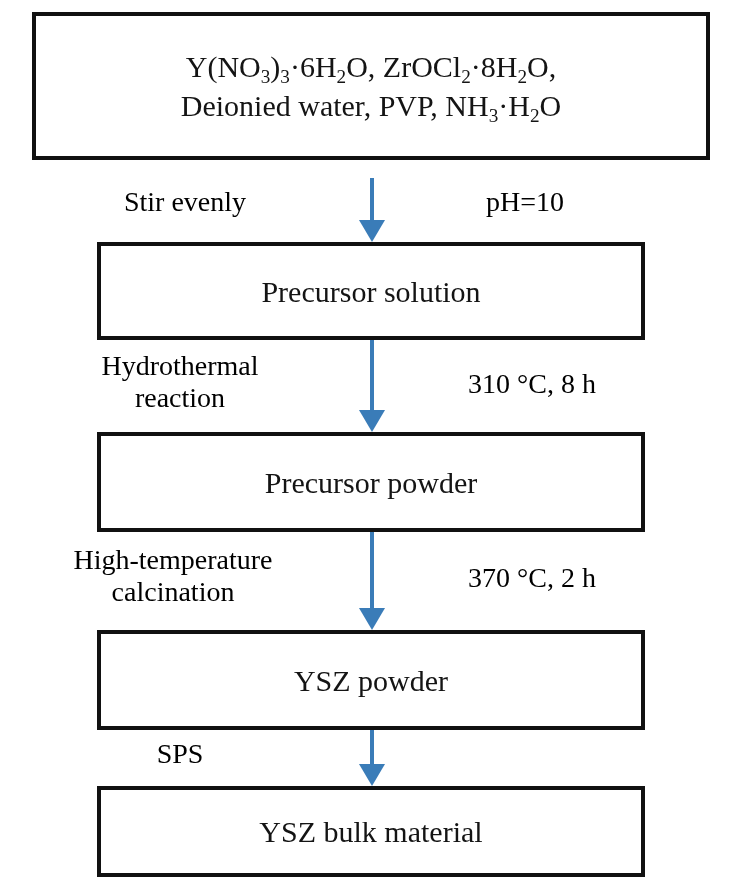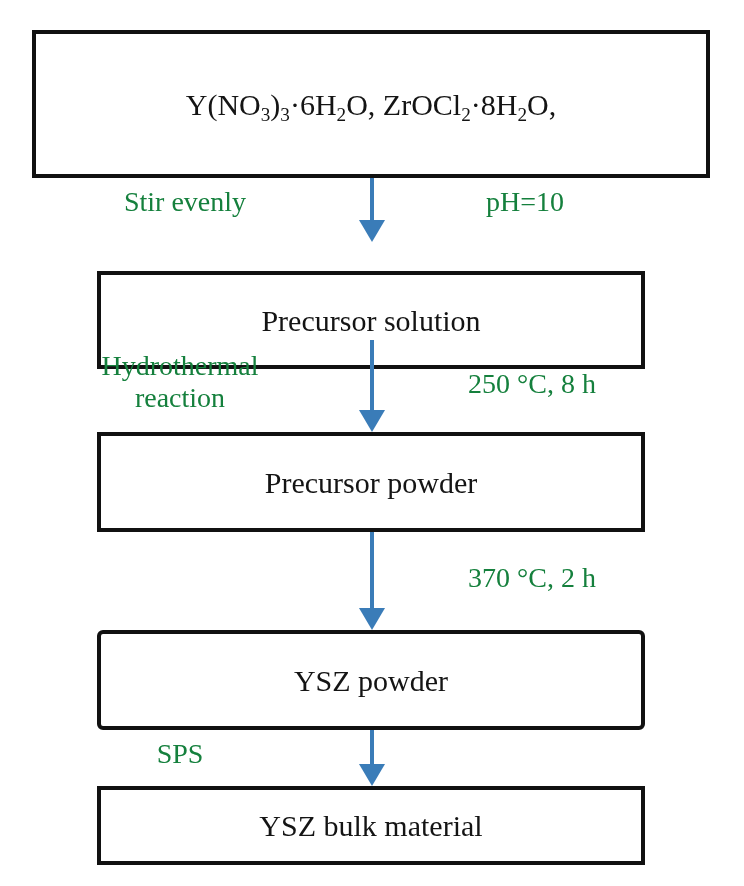--- a/index.html
+++ b/index.html
@@ -35,54 +35,52 @@
     text-align: center;
   }
   .node .node-line {
     display: block;
     white-space: nowrap;
     line-height: 1.30;
   }
 
   #node-reagents {
     left: 32px;
-    top: 30px;
+    top: 12px;
     width: 678px;
     height: 148px;
     font-size: 30px;
   }
   #node-precursor-solution {
     left: 97px;
     top: 242px;
     width: 548px;
     height: 98px;
     font-size: 30px;
-    margin-top: 29px;
   }
   #node-precursor-powder {
     left: 97px;
     top: 432px;
     width: 548px;
     height: 100px;
     font-size: 30px;
     text-align: center;
   }
   #node-ysz-powder {
     left: 97px;
     top: 630px;
     width: 548px;
     height: 100px;
     font-size: 30px;
-    border-radius: 6px;
   }
   #node-ysz-bulk {
     left: 97px;
     top: 786px;
     width: 548px;
-    height: 79px;
+    height: 91px;
     font-size: 30px;
   }
 
   
   sub {
     font-size: 0.64em;
     vertical-align: -0.30em;
     line-height: 0;
   }
 
@@ -119,21 +117,21 @@
   #arrow-4 { top: 730px; height: 56px; }
   #arrow-4 .shaft { height: 34px; }
 
   
   .edge-label {
     position: absolute;
     font-size: 28px;
     line-height: 1.16;
     text-align: center;
     white-space: pre-line;
-    color: #15803d;
+    color: #000000;
   }
   .edge-label.left  { text-align: center; }
   .edge-label.right { text-align: center; font-family: Liberation Serif, serif; }
 
   #label-1-left  { left: 60px;  top: 186px; width: 250px; }
   #label-1-right { left: 400px; top: 186px; width: 250px; }
 
   #label-2-left  { left: 40px;  top: 350px; width: 280px; }
   #label-2-right { left: 402px; top: 368px; width: 260px; }
 
@@ -143,45 +141,48 @@
   #label-4-left  { left: 70px;  top: 738px; width: 220px; }
   #label-4-right { left: 402px; top: 738px; width: 260px; }
 </style>
 </head>
 <body>
 
 <div id="flowchart">
 
   <div class="node" id="node-reagents">
     <span class="node-line">Y(NO<sub>3</sub>)<sub>3</sub>·6H<sub>2</sub>O, ZrOCl<sub>2</sub>·8H<sub>2</sub>O,</span>
+    <span class="node-line">Deionied water, PVP, NH<sub>3</sub>·H<sub>2</sub>O</span>
   </div>
 
   <div class="edge-label left" id="label-1-left">Stir evenly</div>
   <div class="arrow" id="arrow-1">
     <span class="shaft"></span>
     <span class="head"></span>
   </div>
   <div class="edge-label right" id="label-1-right">pH=10</div>
 
   <div class="node" id="node-precursor-solution">
     <span class="node-line">Precursor solution</span>
   </div>
 
   <div class="edge-label left" id="label-2-left">Hydrothermal
 reaction</div>
   <div class="arrow" id="arrow-2">
     <span class="shaft"></span>
     <span class="head"></span>
   </div>
-  <div class="edge-label right" id="label-2-right">250 °C, 8 h</div>
+  <div class="edge-label right" id="label-2-right">310 °C, 8 h</div>
 
   <div class="node" id="node-precursor-powder">
     <span class="node-line">Precursor powder</span>
   </div>
 
+  <div class="edge-label left" id="label-3-left">High-temperature
+calcination</div>
   <div class="arrow" id="arrow-3">
     <span class="shaft"></span>
     <span class="head"></span>
   </div>
   <div class="edge-label right" id="label-3-right">370 °C, 2 h</div>
 
   <div class="node" id="node-ysz-powder">
     <span class="node-line">YSZ powder</span>
   </div>
 

